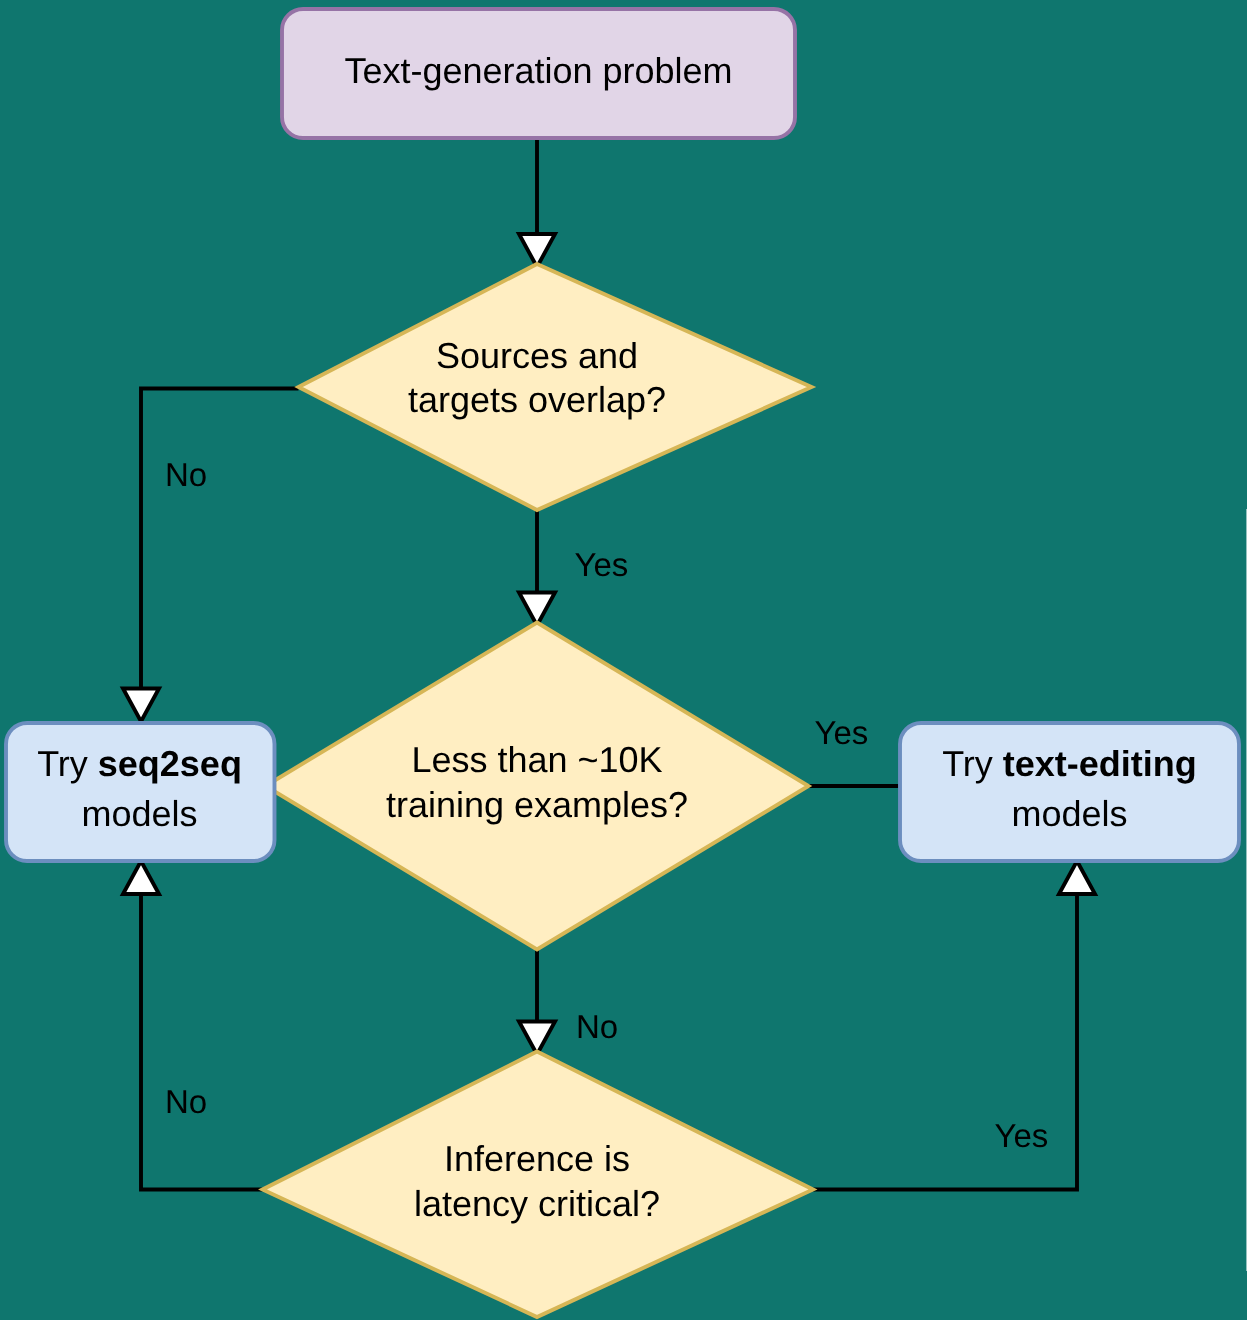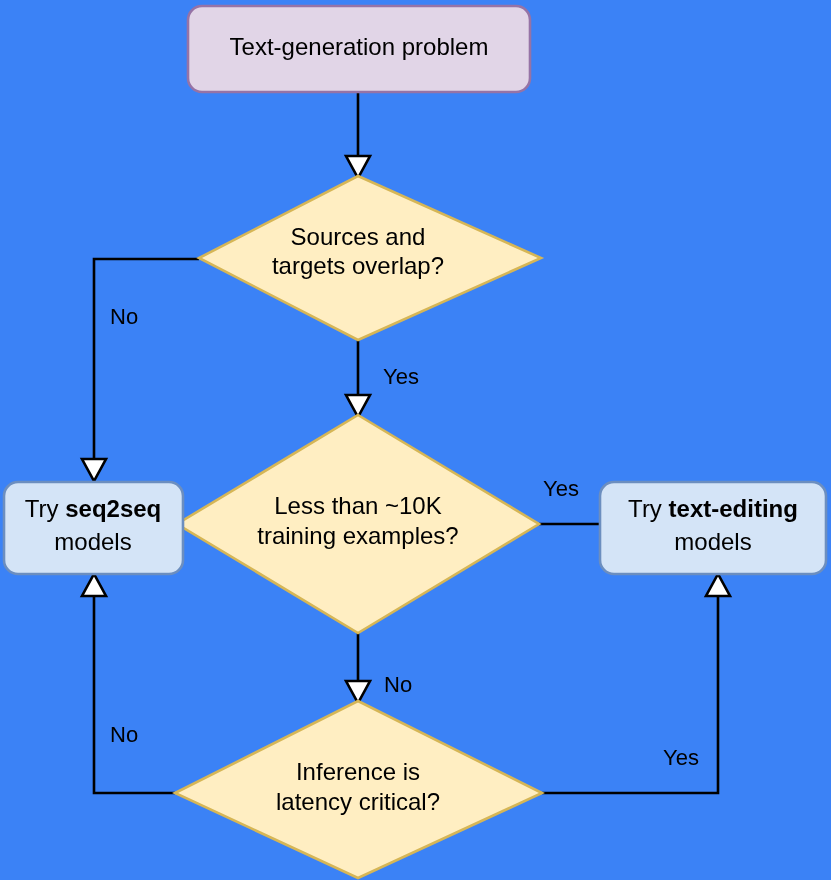--- a/index.html
+++ b/index.html
@@ -8,21 +8,21 @@
     padding: 0;
     background: #ffffff;
   }
   body {
     font-family: "Liberation Sans", sans-serif;
   }
   #canvas {
     position: relative;
     width: 831px;
     height: 880px;
-    background: #3b82f6;
+    background: #0f766e;
     overflow: hidden;
   }
   svg.layer {
     position: absolute;
     left: 0;
     top: 0;
     width: 831px;
     height: 880px;
   }
   .edge-line {

